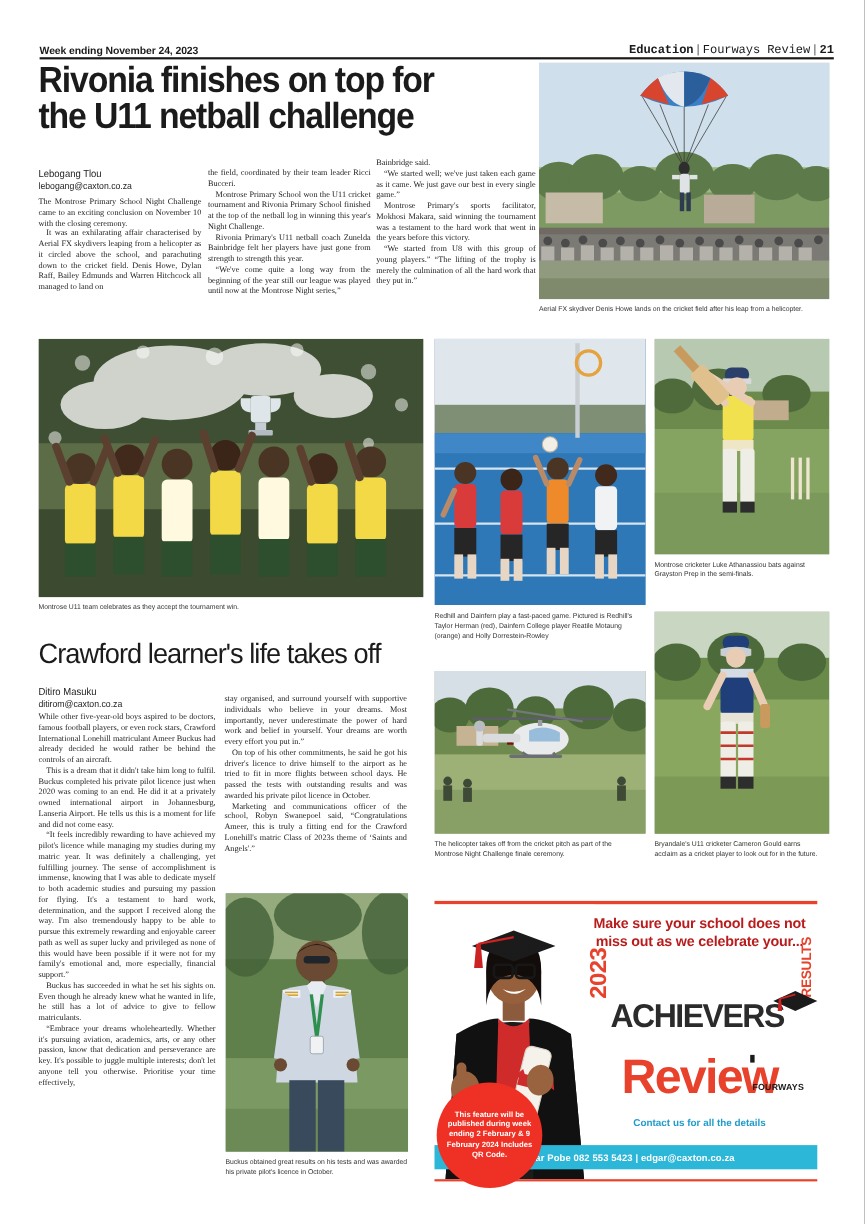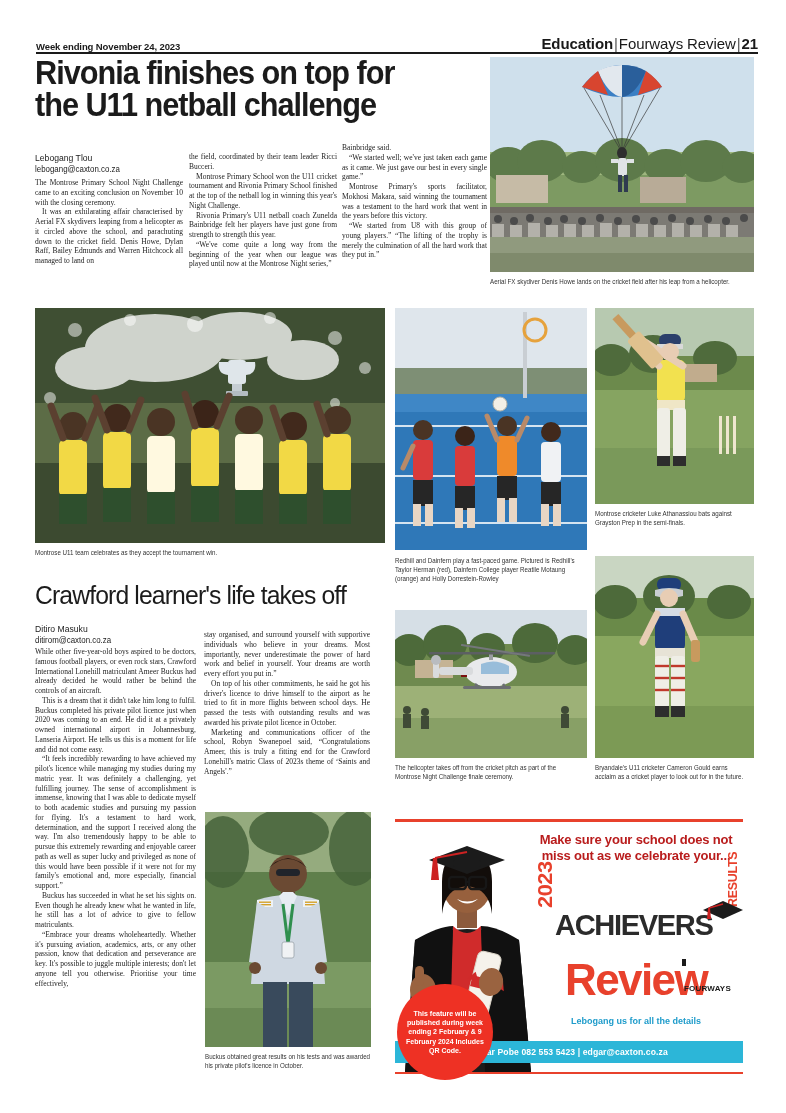--- a/index.html
+++ b/index.html
@@ -17,22 +17,22 @@
   .masthead {
     position:absolute; left:36px; top:30px; width:722px; height:22px;
     border-bottom:2px solid #1a1a1a;
     display:flex; align-items:flex-end; justify-content:space-between;
   }
   .masthead-left {
     font-family:"Liberation Sans", sans-serif;
     font-weight:bold; font-size:9.5px; color:#1a1a1a; letter-spacing:-0.1px;
   }
   .masthead-right {
-    font-family:Liberation Sans, sans-serif;
-    font-size:15px; color:#1a1a1a; letter-spacing:-0.1px;
+    font-family:Liberation Mono, monospace;
+    font-size:11px; color:#1a1a1a; letter-spacing:-0.1px;
   }
   .masthead-right b { font-weight:bold; }
   .masthead-right .sep { color:#555; padding:0 1px; }
 
   
   .hl-main {
     position:absolute; left:35px; top:57px; width:440px;
     font-family:"Liberation Sans", sans-serif;
     font-weight:bold; font-size:33px; line-height:0.98;
     color:#1b1b1b; letter-spacing:-1.1px;
@@ -168,21 +168,21 @@
 
   <div class="col" style="left:35px; top:178px; width:148px;">
     <p class="first">The Montrose Primary School Night Challenge came to an exciting conclusion on November 10 with the closing ceremony.</p>
     <p>It was an exhilarating affair characterised by Aerial FX skydivers leaping from a helicopter as it circled above the school, and parachuting down to the cricket field. Denis Howe, Dylan Raff, Bailey Edmunds and Warren Hitchcock all managed to land on</p>
   </div>
 
   <div class="col" style="left:189px; top:152px; width:148px;">
     <p class="first">the field, coordinated by their team leader Ricci Bucceri.</p>
     <p>Montrose Primary School won the U11 cricket tournament and Rivonia Primary School finished at the top of the netball log in winning this year's Night Challenge.</p>
     <p>Rivonia Primary's U11 netball coach Zunelda Bainbridge felt her players have just gone from strength to strength this year.</p>
-    <p>“We've come quite a long way from the beginning of the year when our league was played until now at the Montrose Night series,”</p>
+    <p>“We've come quite a long way from the beginning of the year still our league was played until now at the Montrose Night series,”</p>
   </div>
 
   <div class="col" style="left:342px; top:143px; width:145px;">
     <p class="first">Bainbridge said.</p>
     <p>“We started well; we've just taken each game as it came. We just gave our best in every single game.”</p>
     <p>Montrose Primary's sports facilitator, Mokhosi Makara, said winning the tournament was a testament to the hard work that went in the years before this victory.</p>
     <p>“We started from U8 with this group of young players.” “The lifting of the trophy is merely the culmination of all the hard work that they put in.”</p>
   </div>
 
   <div class="photo" style="left:490px; top:57px; width:264px; height:215px;">
@@ -678,21 +678,21 @@
         </svg>
       </div>
     </div>
 
     <div class="rev-block">
       <div class="rev-word">Review</div>
       <div class="rev-four-sq"></div>
       <div class="rev-four">FOURWAYS</div>
     </div>
 
-    <div class="ad-contact">Lebogang us for all the details</div>
+    <div class="ad-contact">Contact us for all the details</div>
 
     <div class="ad-bar">
       <span>Edgar Pobe 082 553 5423 | edgar@caxton.co.za</span>
     </div>
 
     <div class="ad-badge">
       <span>This feature will be published during week ending 2 February &amp; 9 February 2024 Includes QR Code.</span>
     </div>
   </div>
 

